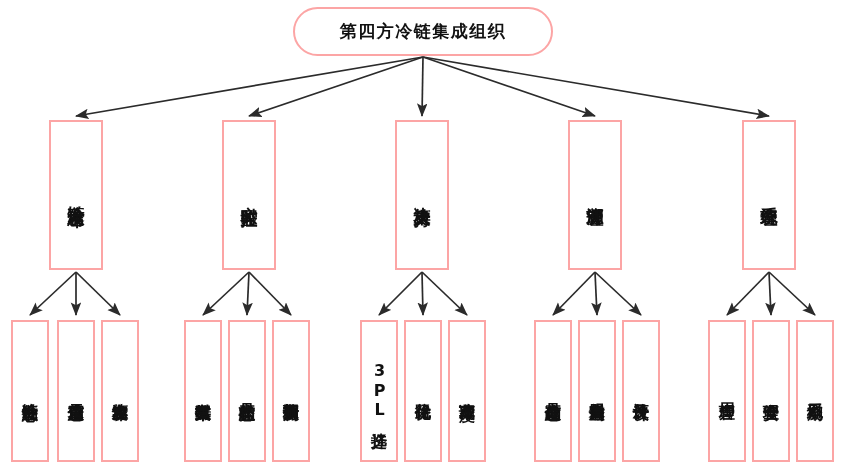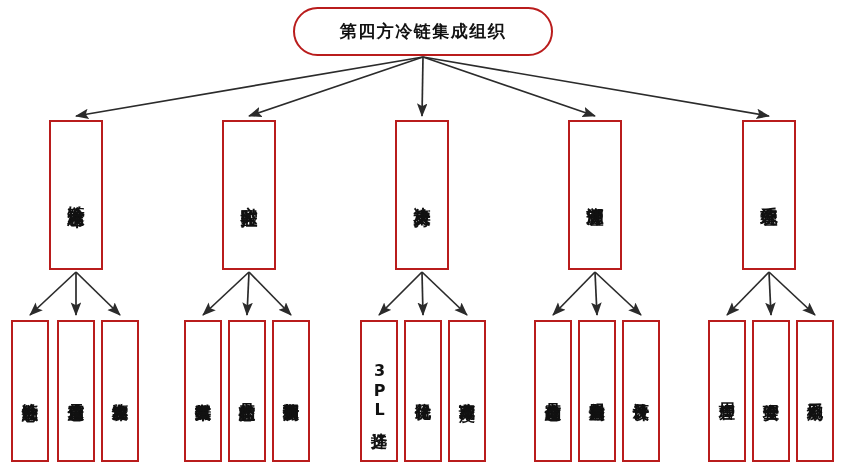--- a/index.html
+++ b/index.html
@@ -23,21 +23,21 @@
     position: absolute;
     left: 0;
     top: 0;
     width: 847px;
     height: 469px;
   }
   .node {
     position: absolute;
     box-sizing: border-box;
     background: #ffffff;
-    border: 2px solid #b91c1c;
+    border: 2px solid #fca5a5;
     display: flex;
     align-items: center;
     justify-content: center;
     z-index: 3;
   }
   .node.root {
     border-radius: 999px;
     border-width: 2px;
   }
   .node-label {

